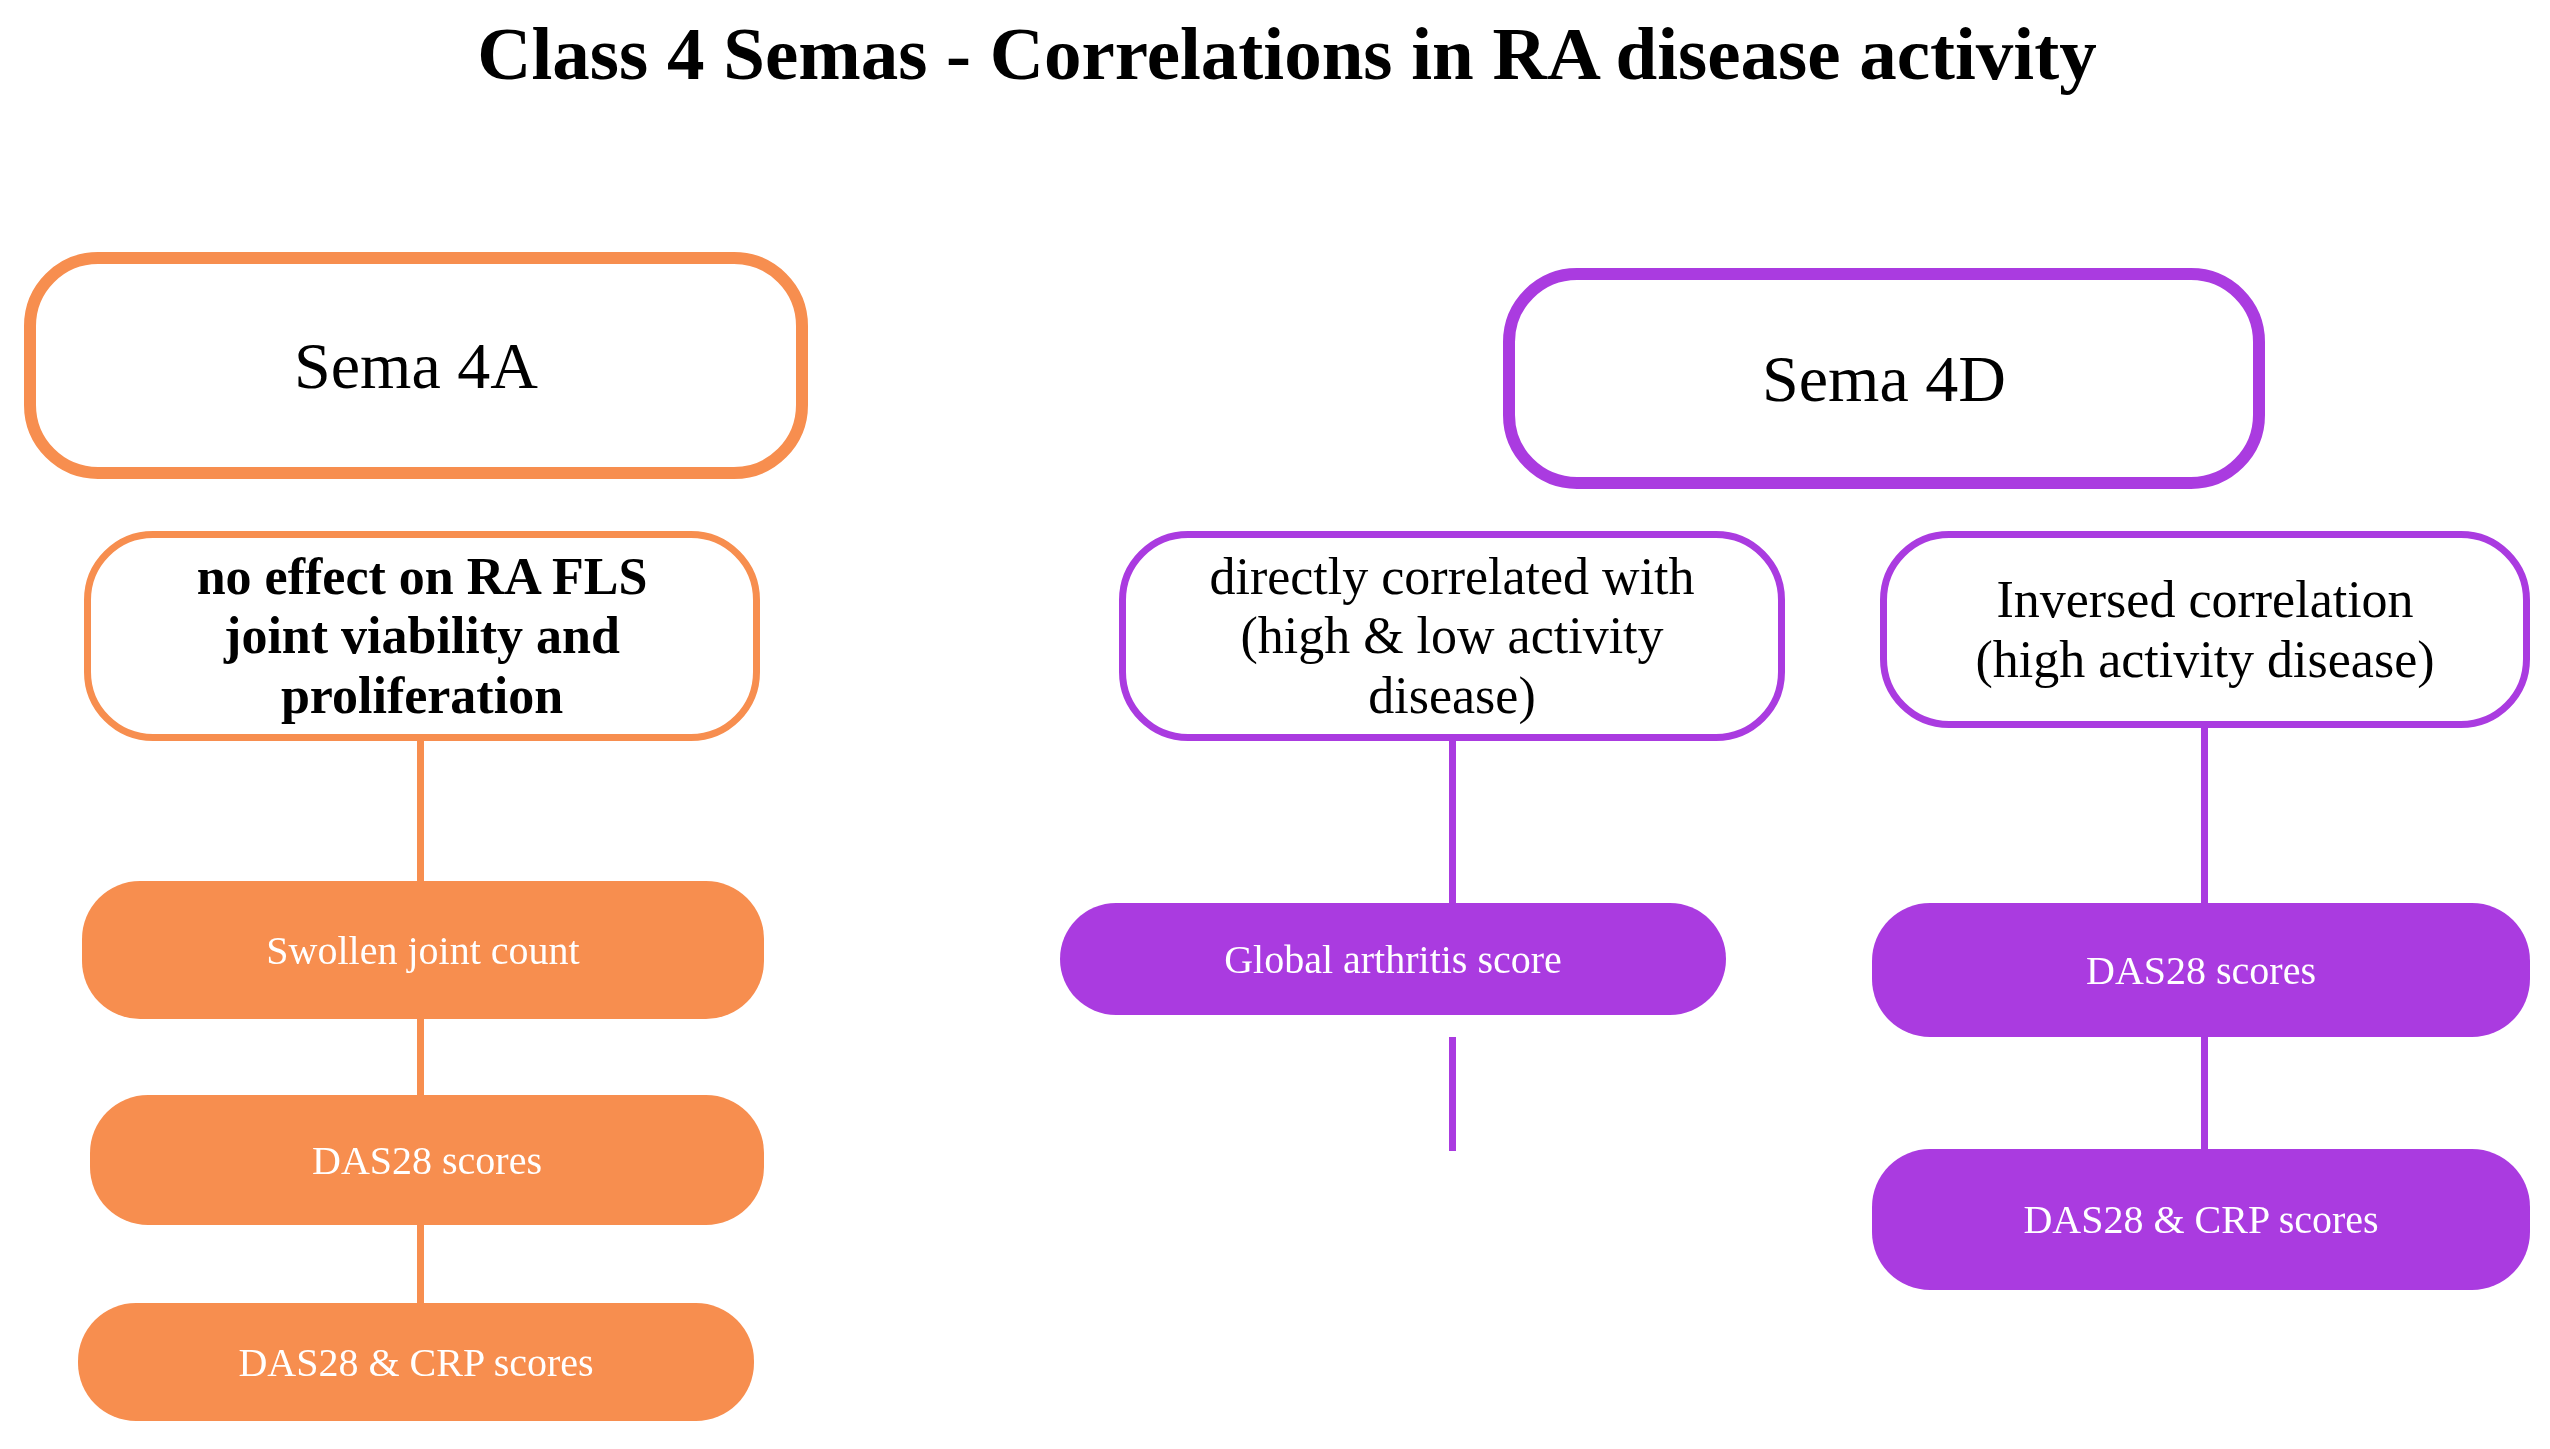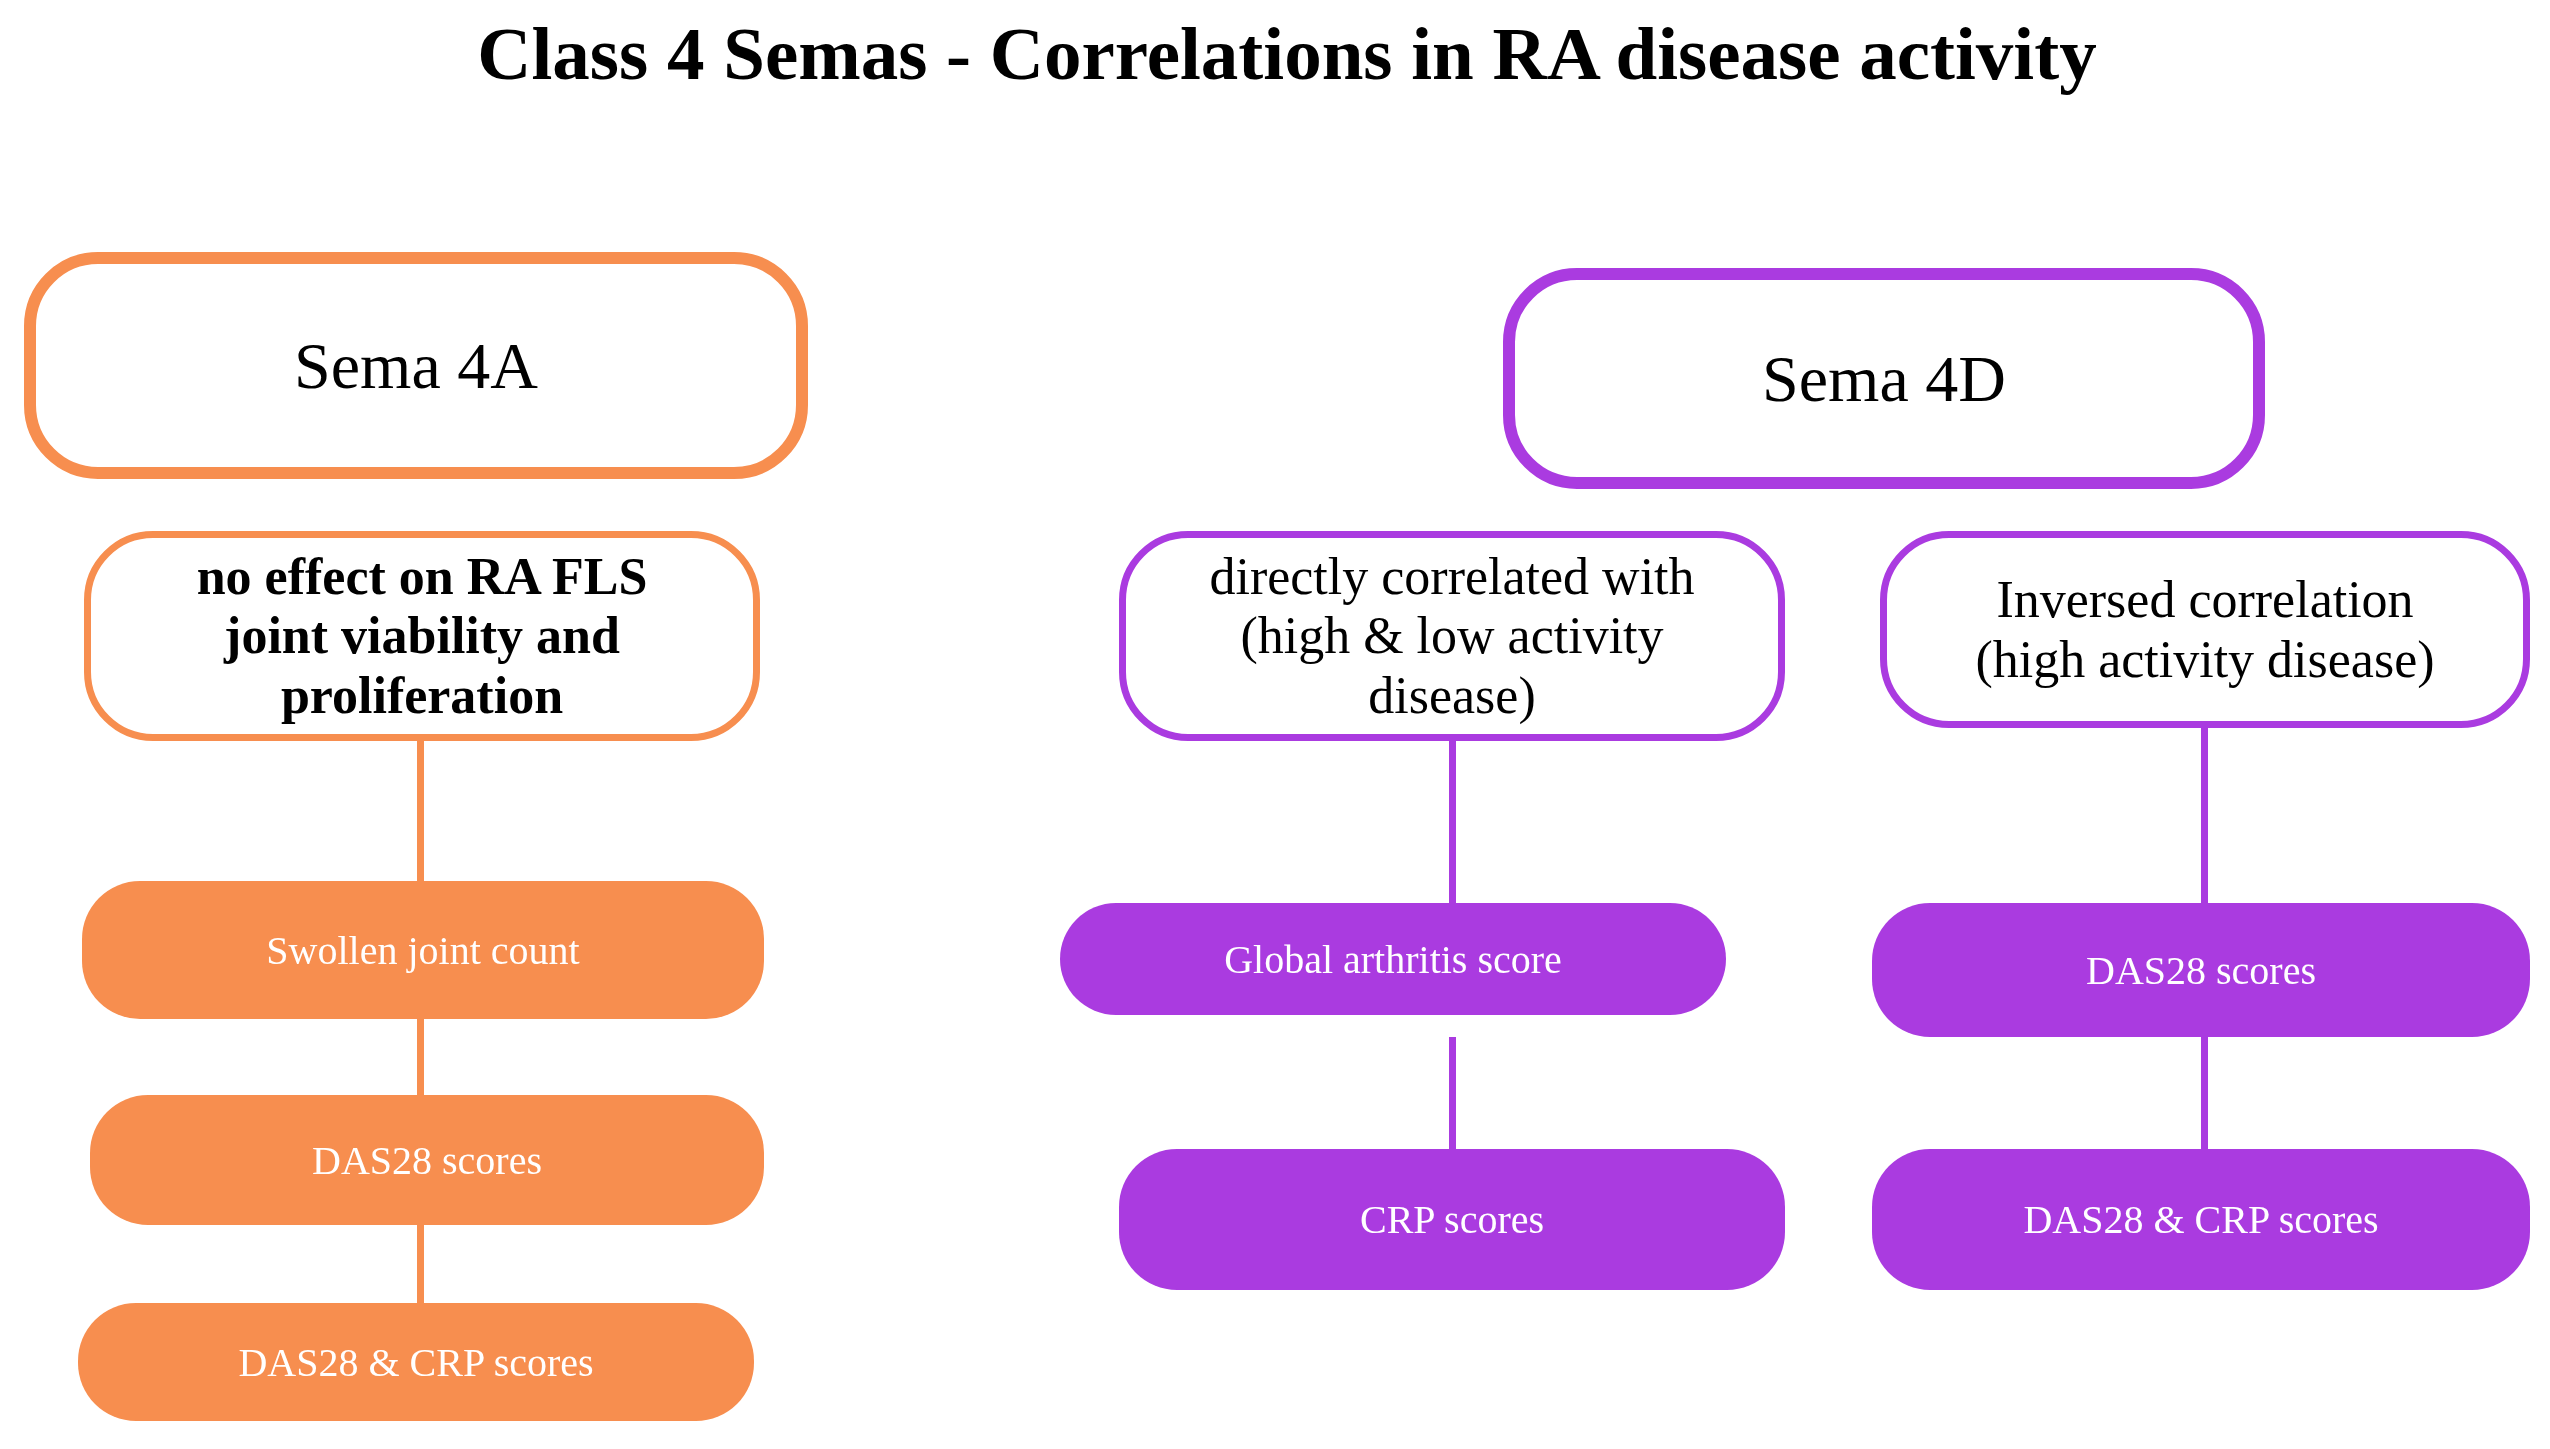--- a/index.html
+++ b/index.html
@@ -108,23 +108,20 @@
   </div>
 
   <div class="conn purple" style="left:1449px; top:739px; height:166px;"></div>
 
   <div class="pill purple" style="left:1060px; top:903px; width:666px; height:112px;">
     <span>Global arthritis score</span>
   </div>
 
   <div class="conn purple" style="left:1449px; top:1037px; height:114px;"></div>
 
-  <div class="pill purple" style="left:1119px; top:1149px; width:666px; height:141px;">
-    <span>CRP scores</span>
-  </div>
 
   <div class="note purple" style="left:1880px; top:531px; width:650px; height:197px;">
     <div>Inversed correlation</div>
     <div>(high activity disease)</div>
   </div>
 
   <div class="conn purple" style="left:2201px; top:726px; height:179px;"></div>
 
   <div class="pill purple" style="left:1872px; top:903px; width:658px; height:134px;">
     <span>DAS28 scores</span>

